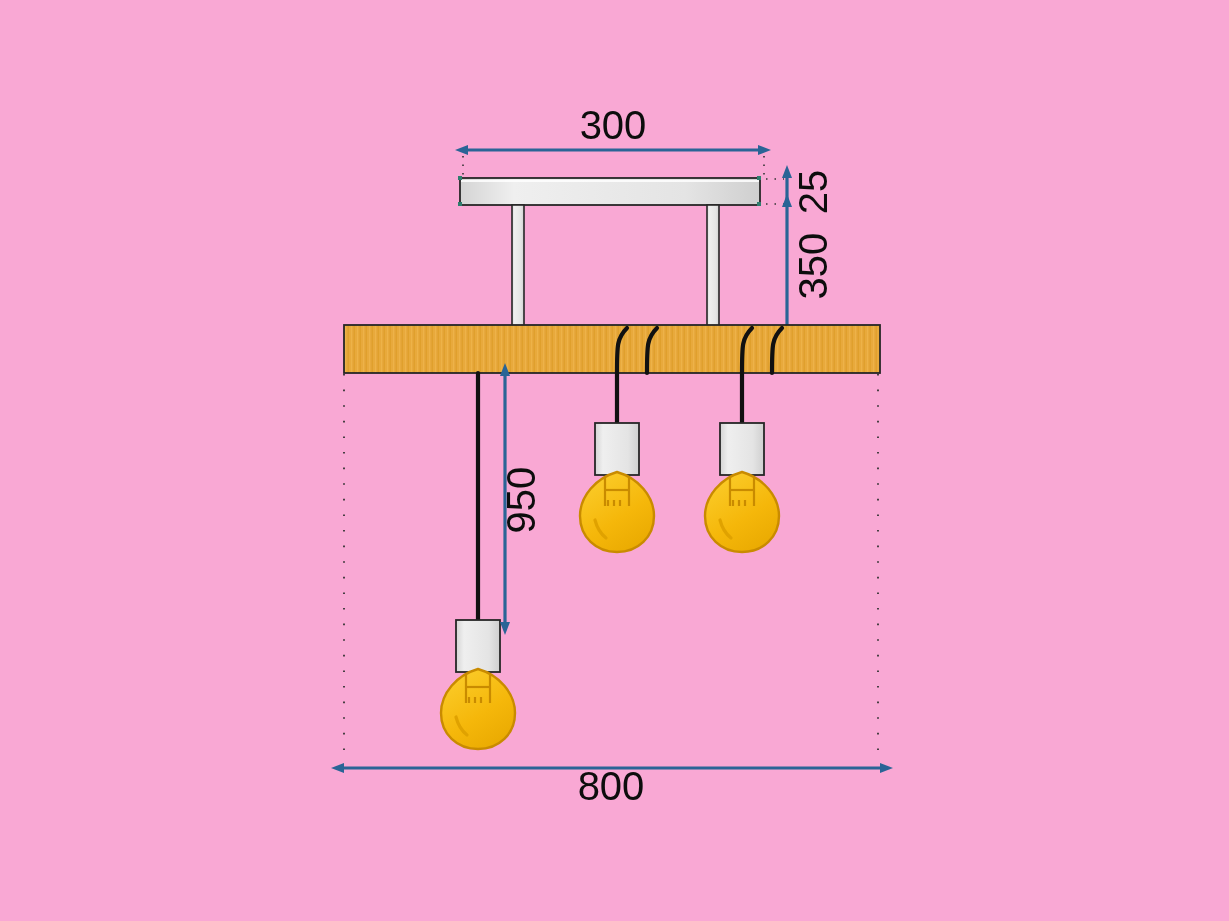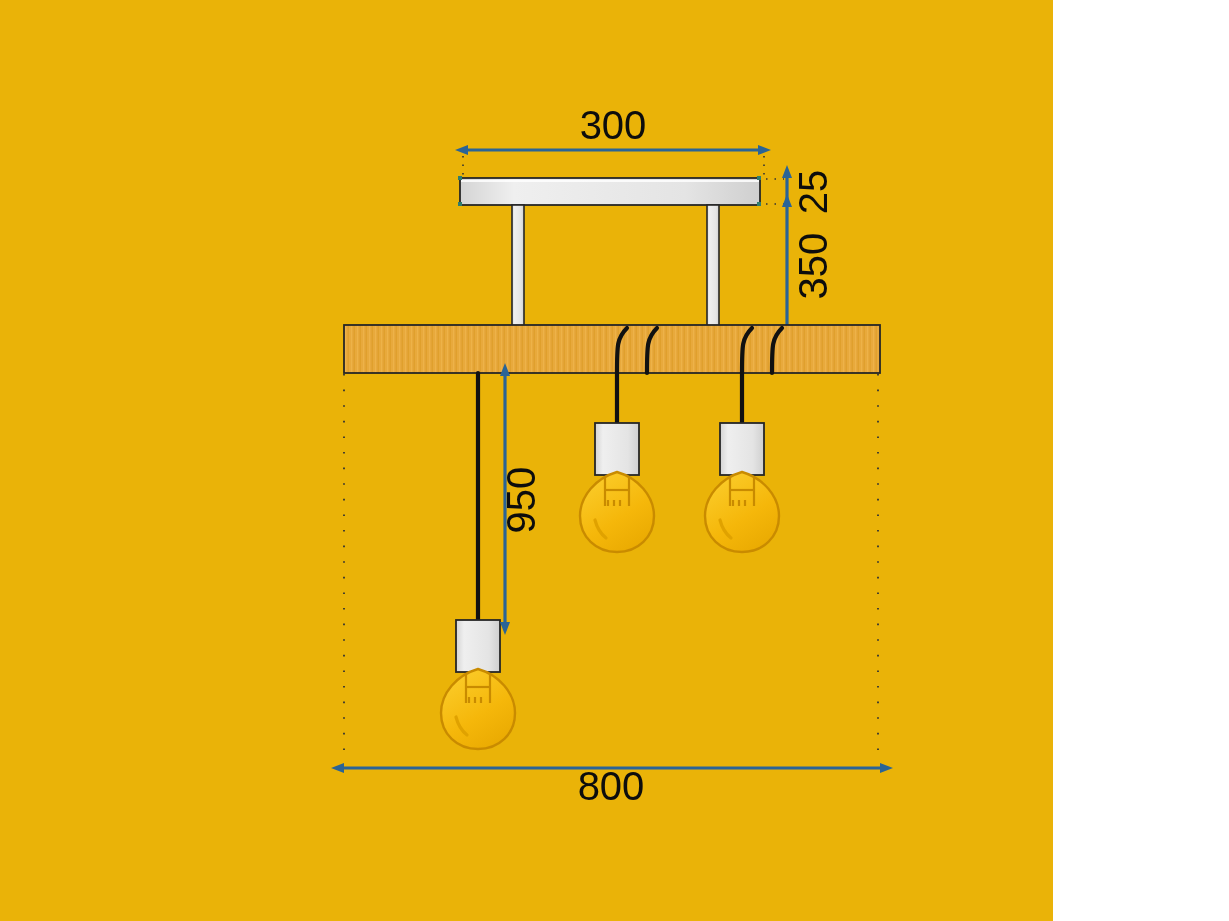--- a/index.html
+++ b/index.html
@@ -2,23 +2,23 @@
 <html><head>
 <meta charset="utf-8">
 <style>
   html, body {
     margin: 0;
     padding: 0;
     background: #ffffff;
   }
   #canvas {
     position: relative;
-    width: 1053px;
+    width: 1229px;
     height: 921px;
-    background: #eab308;
+    background: #f9a8d4;
     overflow: hidden;
     font-family: "Liberation Sans", sans-serif;
   }
   #drawing-svg {
     position: absolute;
     left: 0;
     top: 0;
     width: 1229px;
     height: 921px;
   }

